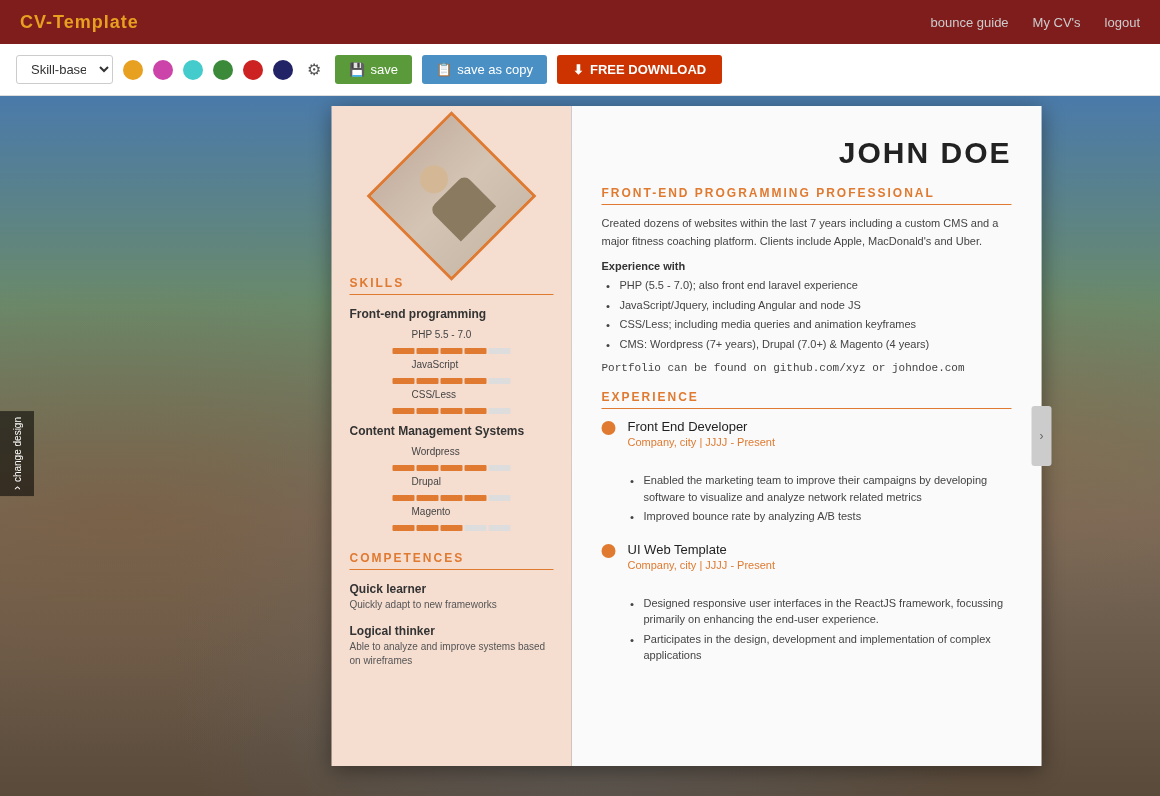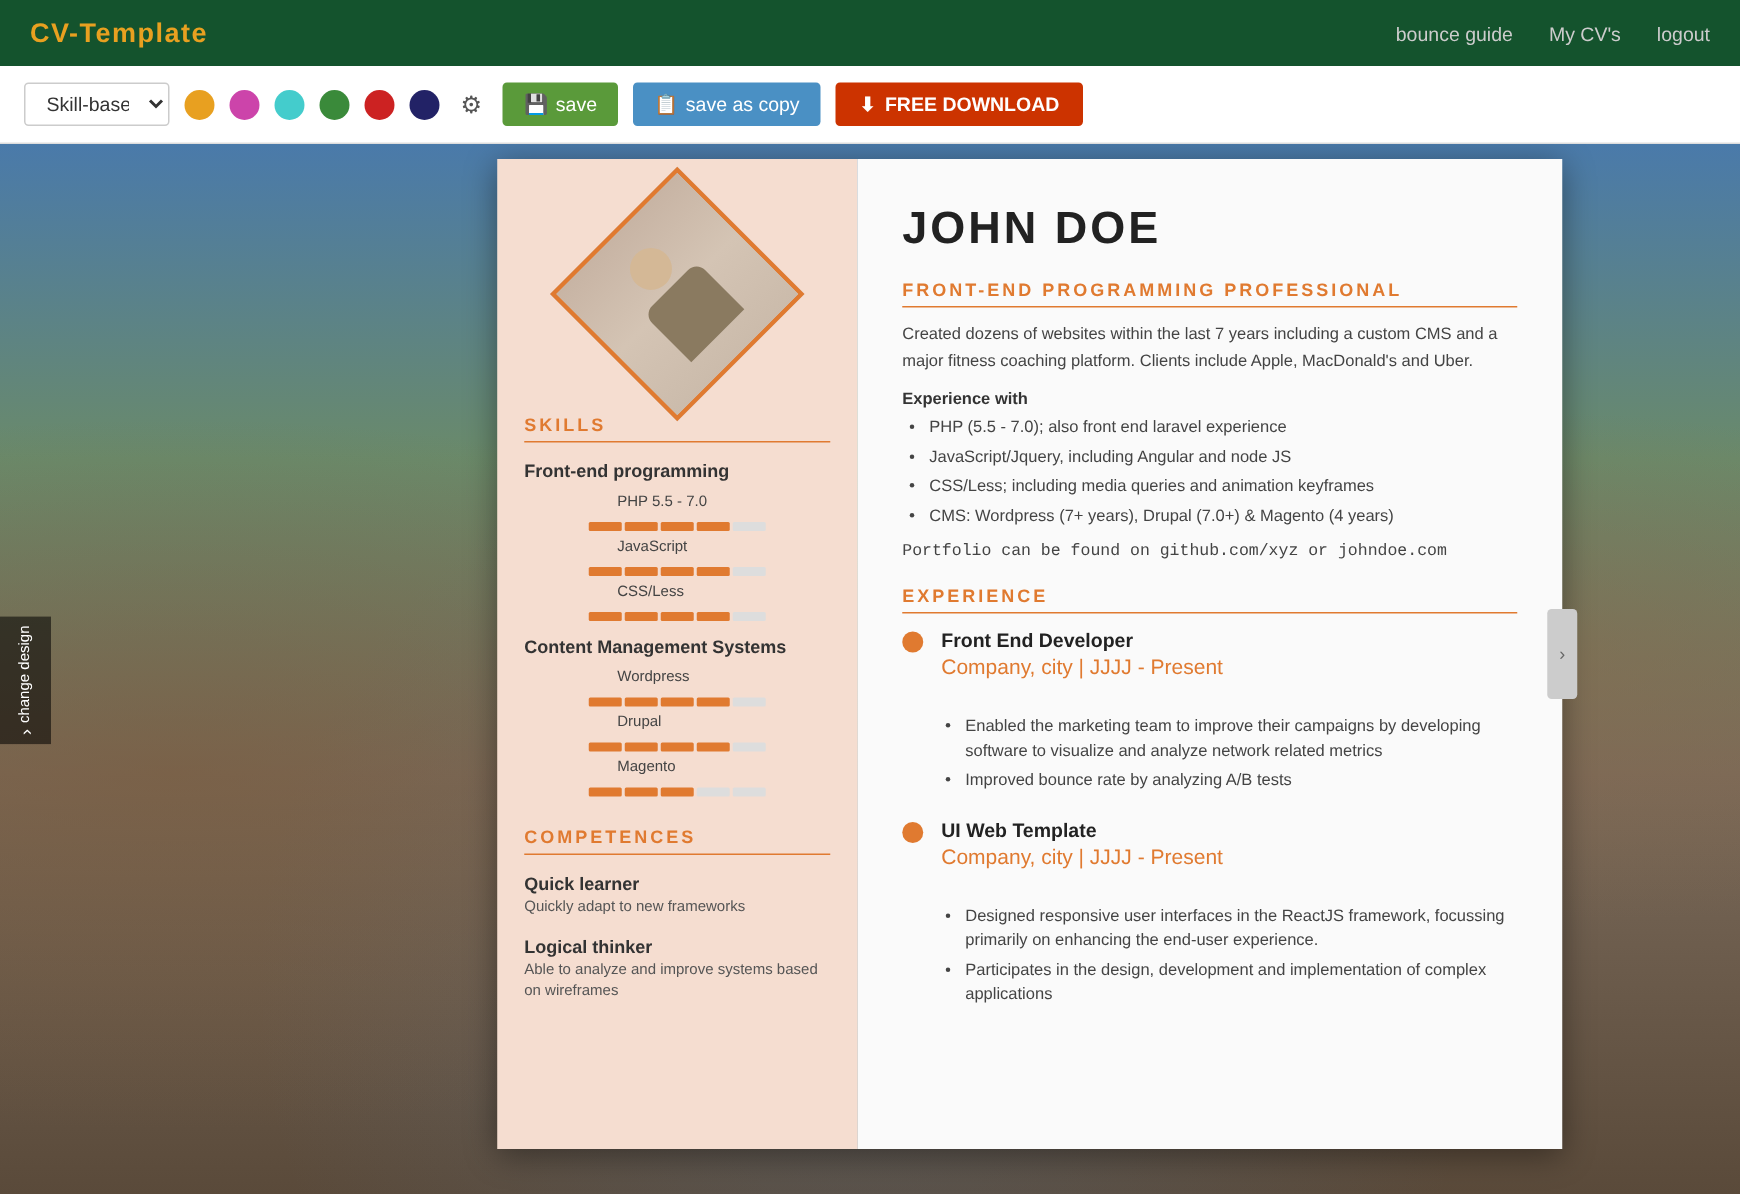--- a/index.html
+++ b/index.html
@@ -1,20 +1,20 @@
 <!DOCTYPE html>
 <html><head>
   <meta charset="utf-8">
   <style>
     * { box-sizing: border-box; margin: 0; padding: 0; }
     body { font-family: Arial, sans-serif; width: 1160px; height: 796px; overflow: hidden; background: #333; }
 
     
     .nav-bar {
-      background: #14532d;
+      background: #7f1d1d;
       display: flex;
       align-items: center;
       justify-content: space-between;
       padding: 0 20px;
       height: 44px;
     }
     .nav-logo {
       color: #fff;
       font-size: 18px;
       font-weight: bold;
@@ -272,20 +272,21 @@
       overflow: hidden;
     }
 
     .cv-name {
       font-size: 30px;
       font-weight: bold;
       color: #222;
       letter-spacing: 2px;
       text-transform: uppercase;
       margin-bottom: 4px;
+      text-align: right;
     }
     .cv-title {
       font-size: 11px;
       color: #666;
       letter-spacing: 1px;
       text-transform: uppercase;
       margin-bottom: 20px;
     }
 
     .cv-section-heading {
@@ -342,26 +343,26 @@
       width: 14px;
       height: 14px;
       border-radius: 50%;
       background: #e07a30;
       flex-shrink: 0;
       margin-top: 2px;
     }
     .exp-content { flex: 1; }
     .exp-job-title {
       font-size: 13px;
-      font-weight: bold;
+      font-weight: normal;
       color: #222;
       margin-bottom: 2px;
     }
     .exp-company {
-      font-size: 14px;
+      font-size: 11px;
       color: #e07a30;
       margin-bottom: 5px;
     }
     .exp-bullets {
       list-style: disc;
       padding-left: 16px;
       margin-top: 24px;
     }
     .exp-bullets li {
       font-size: 11px;

